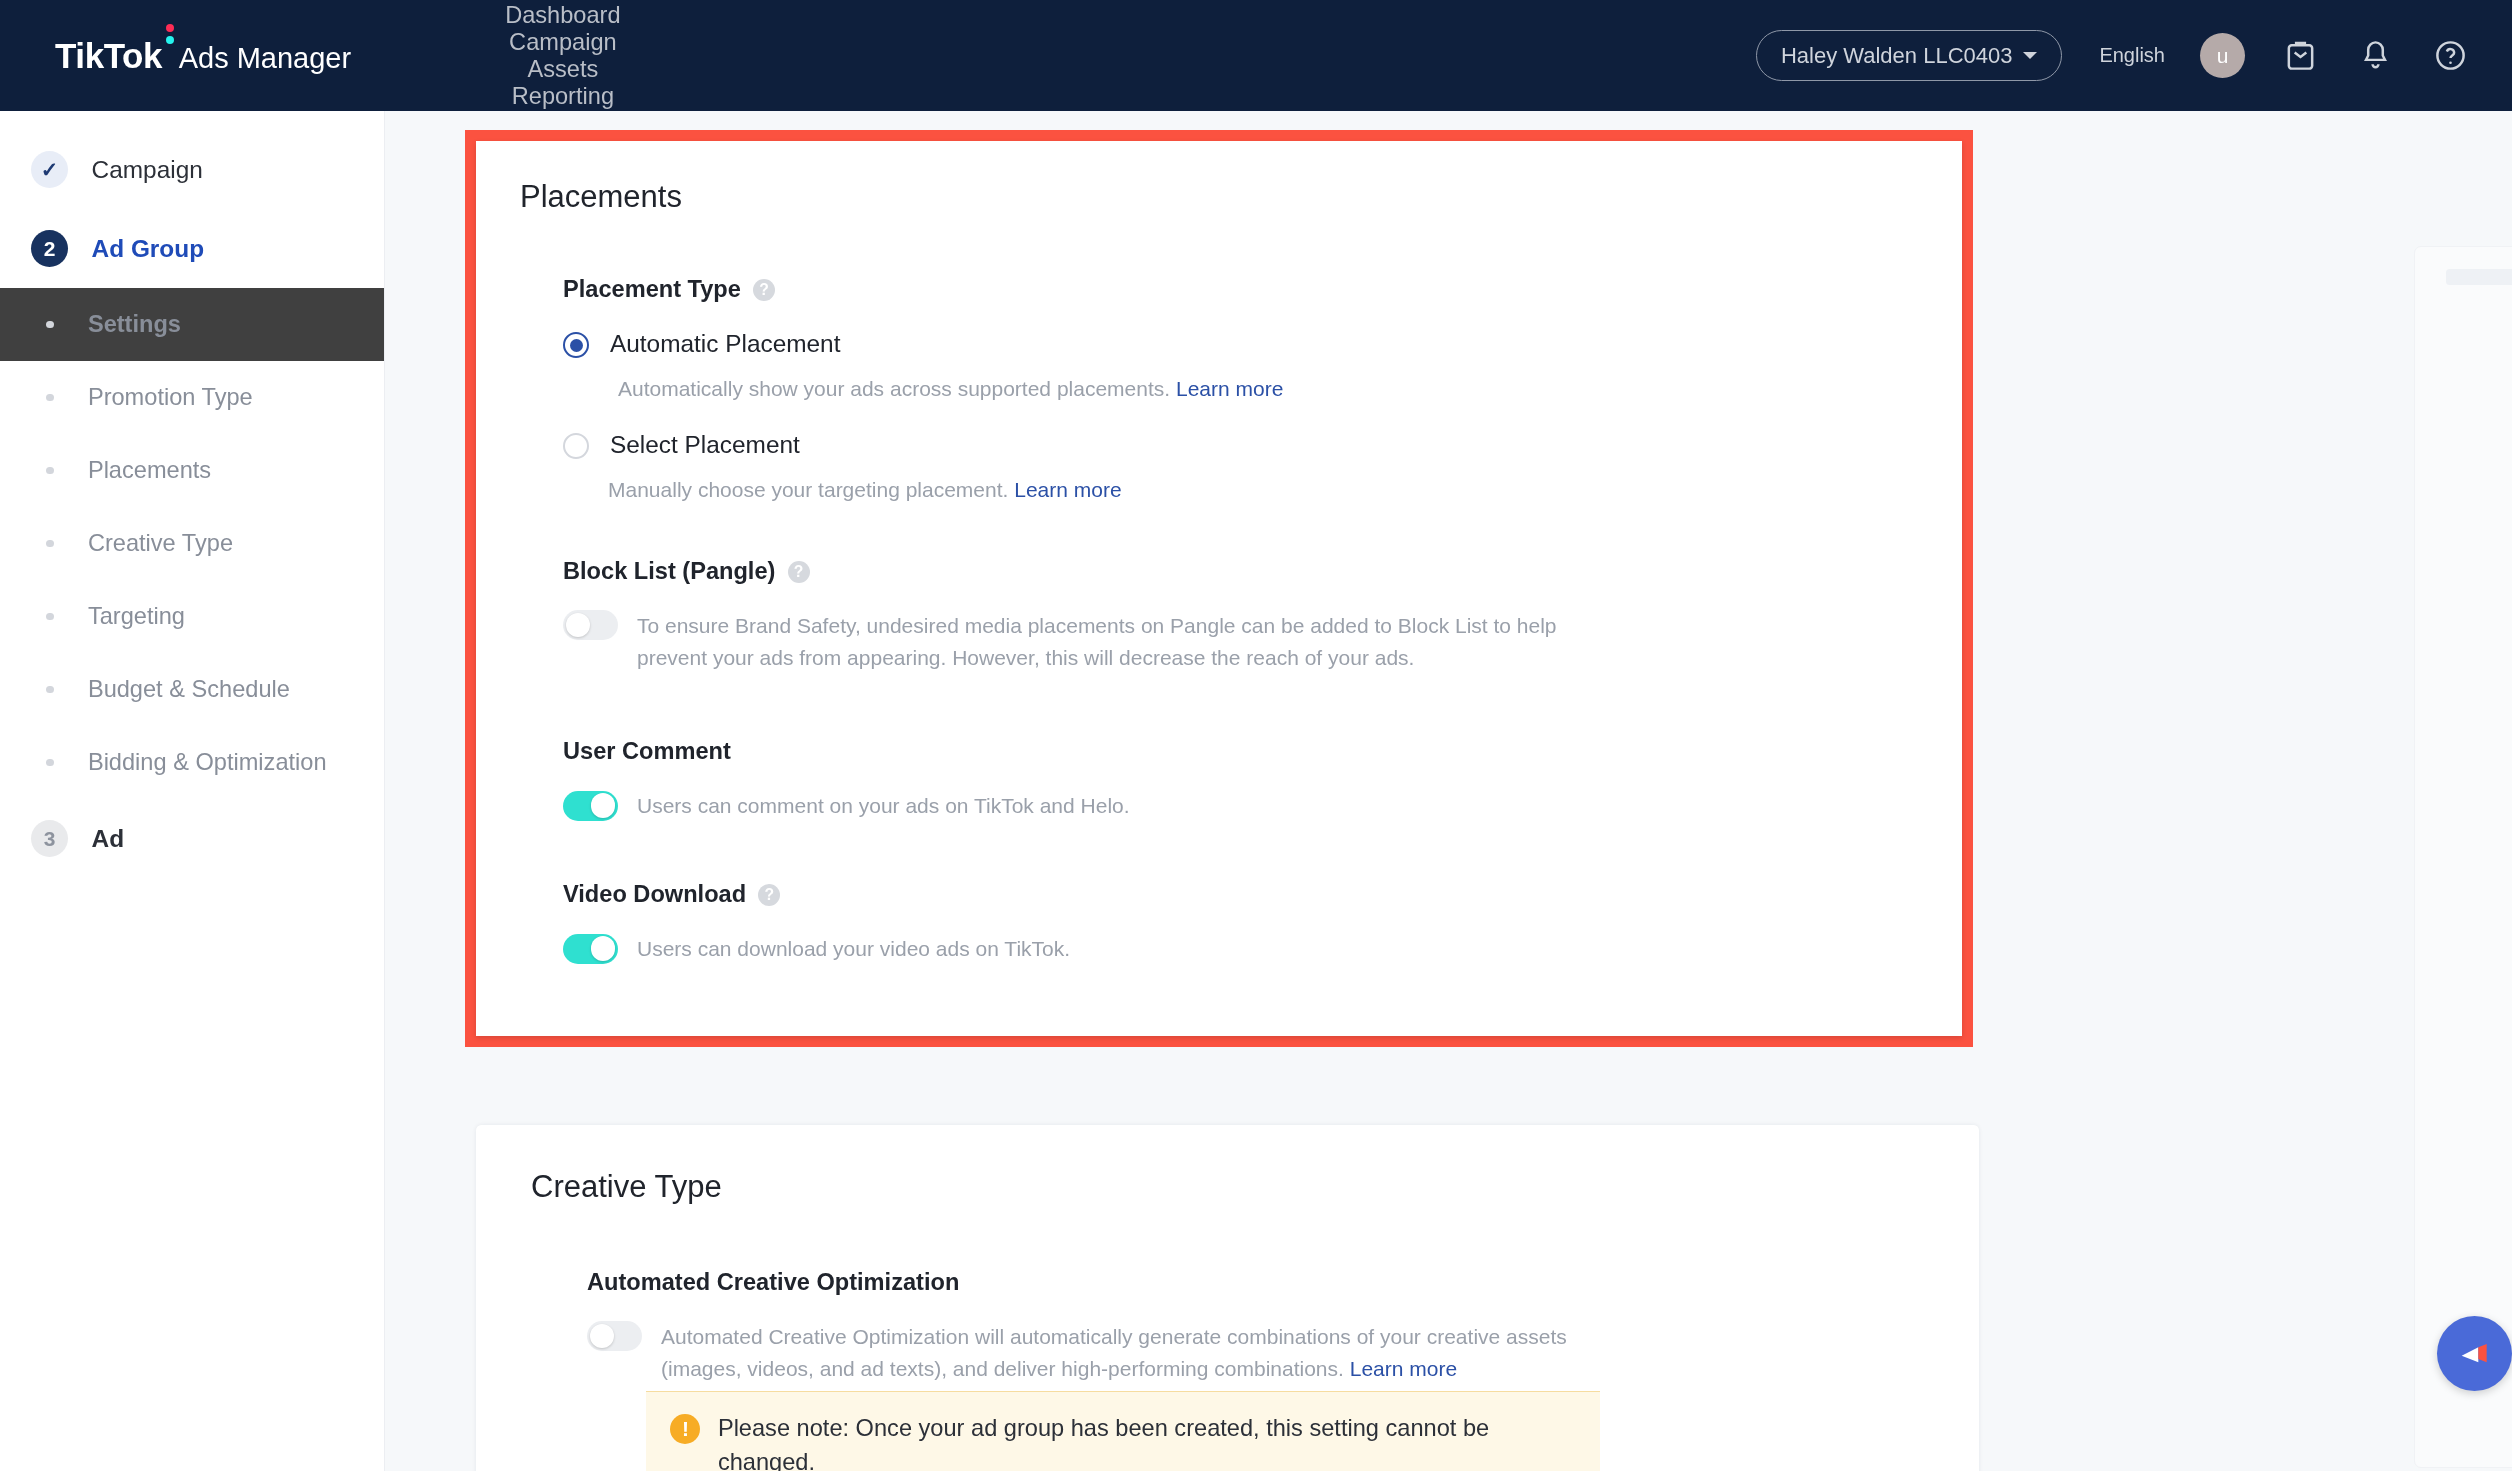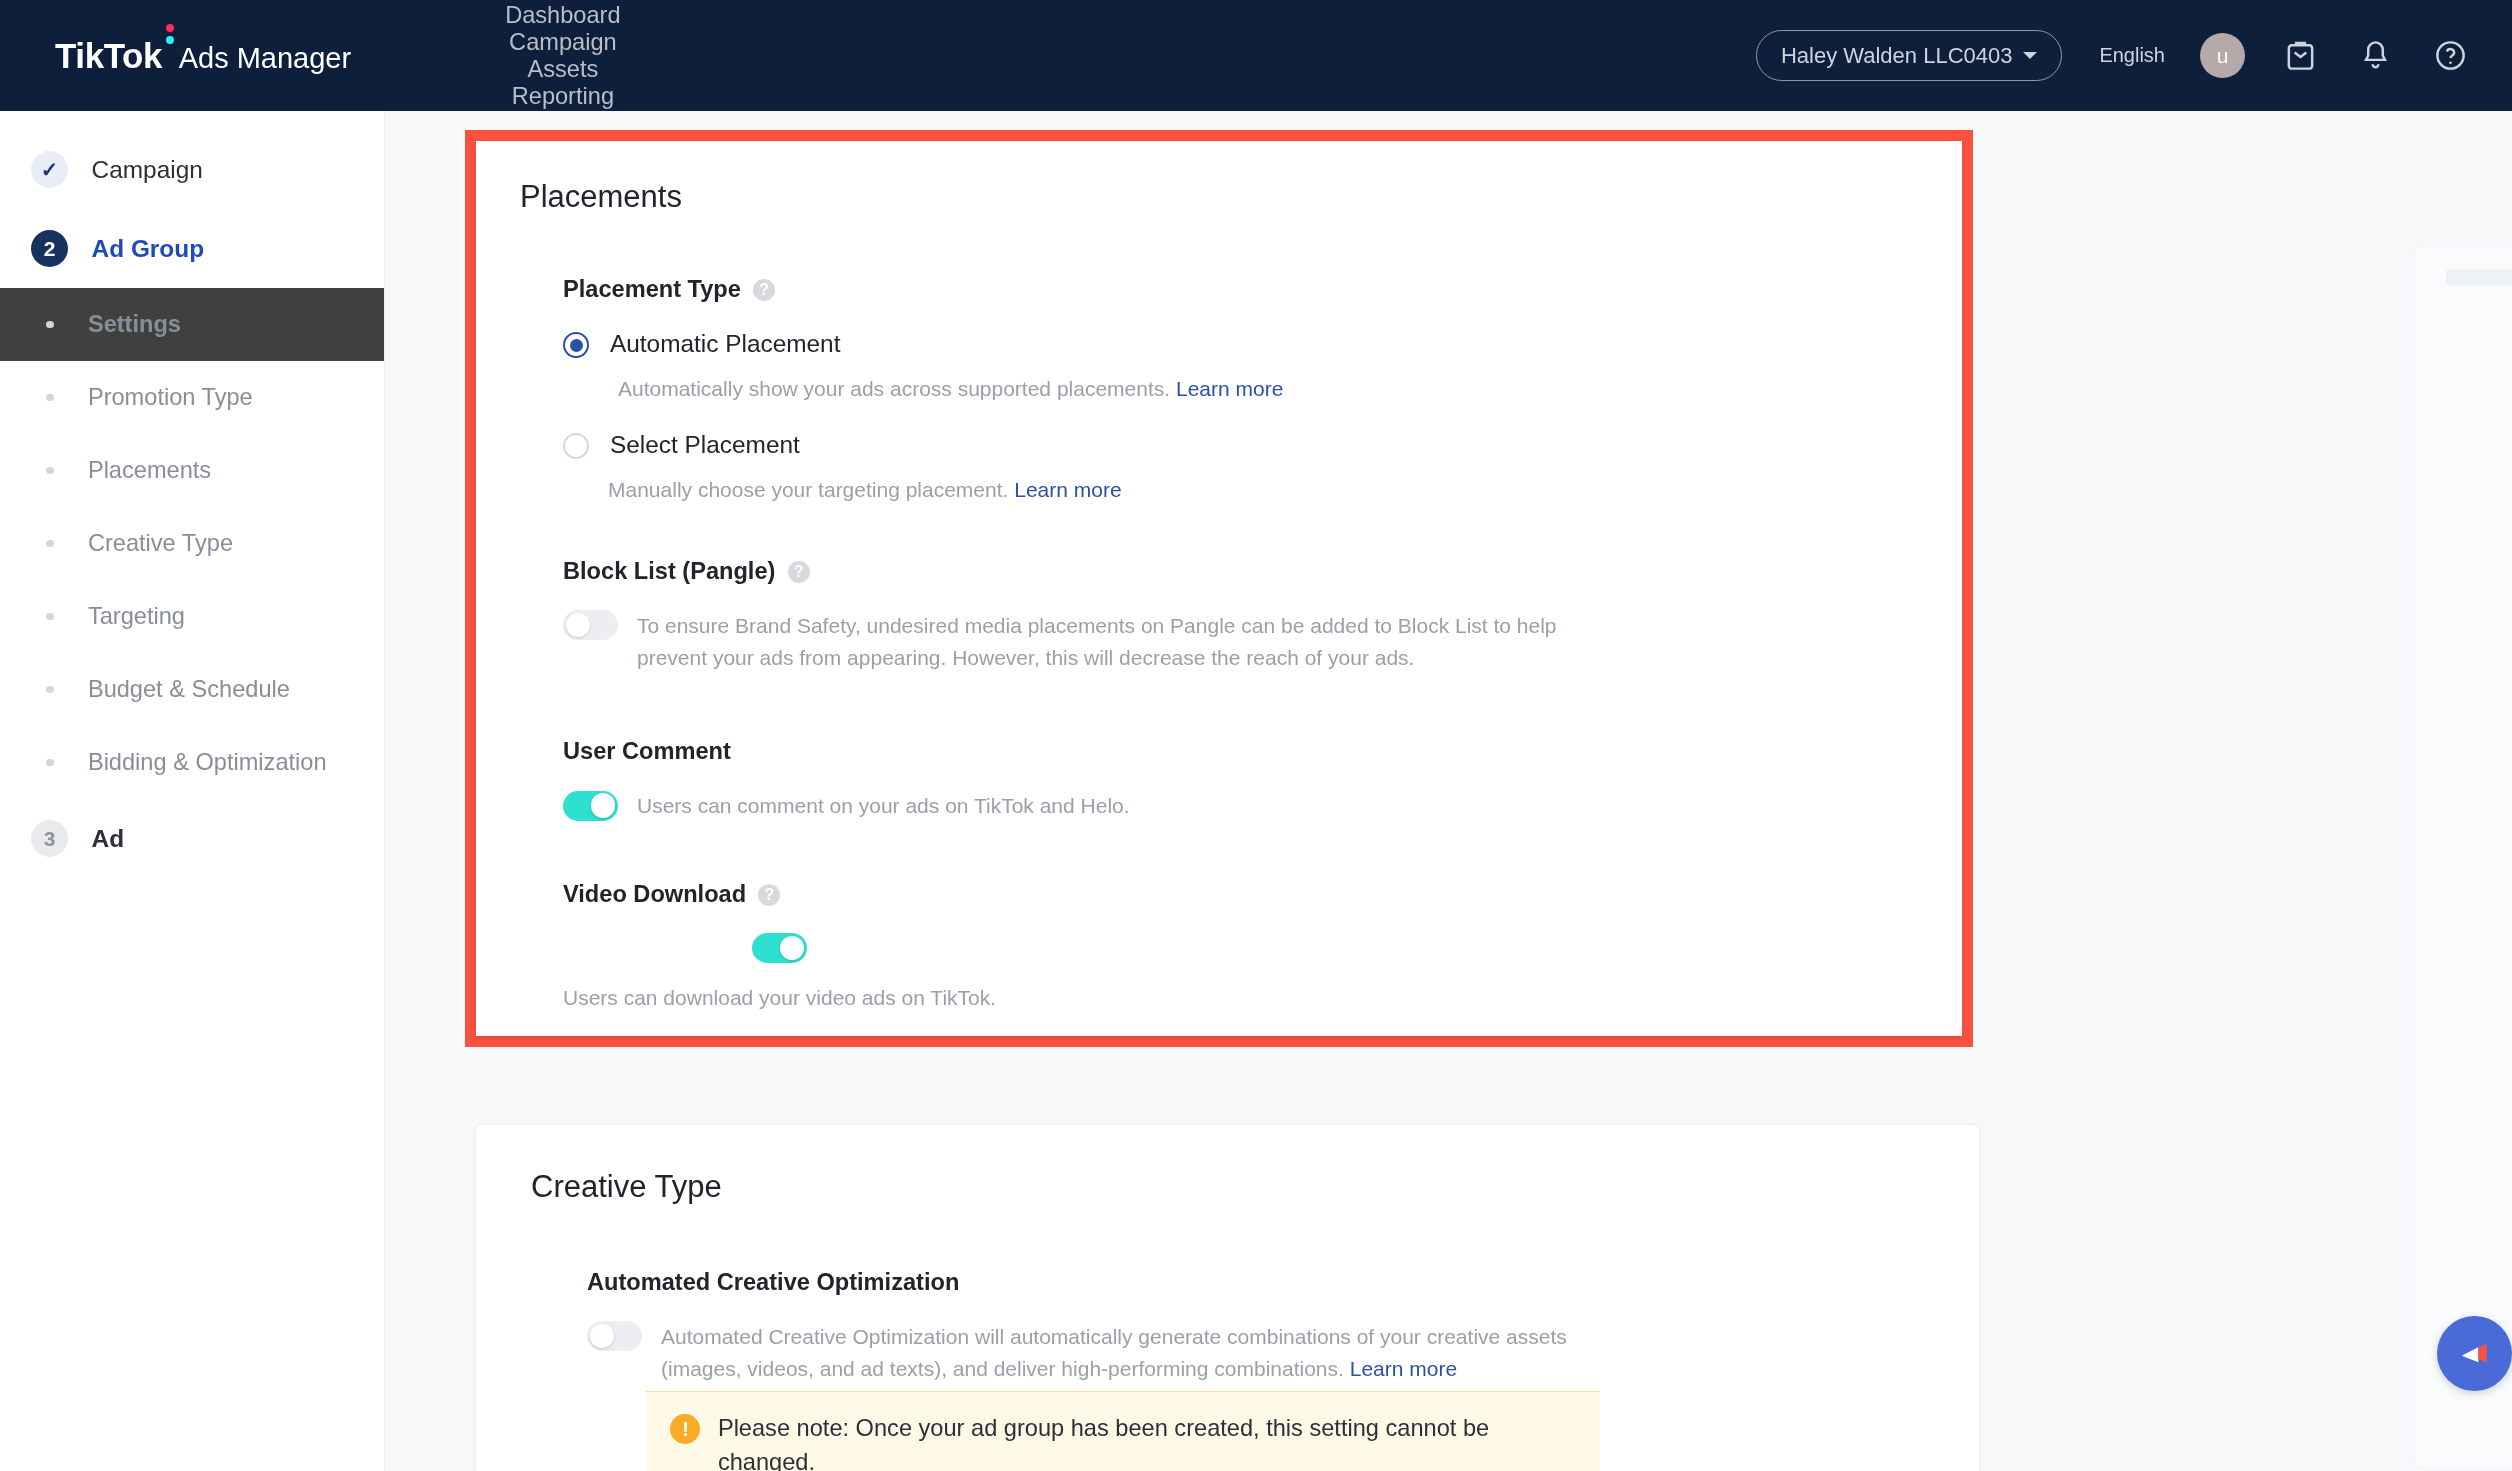--- a/index.html
+++ b/index.html
@@ -364,21 +364,21 @@
             </span>
           <span class="helper">Users can comment on your ads on TikTok and Helo.</span>
         </div>
       </div>
 
       <div style="position:absolute; top:740px; left:87px;">
         <div class="field-label">
           <span>Video Download</span>
           <span class="qmark">?</span>
         </div>
-        <div class="toggle-row" style="margin-top:25px; align-items:center;flex-direction:column;">
+        <div class="toggle-row" style="margin-top:25px; align-items:center;">
           <span class="toggle on">
               <span class="knob"></span>
             </span>
           <span class="helper">Users can download your video ads on TikTok.</span>
         </div>
       </div>
 
     </div>
   </div>
 

